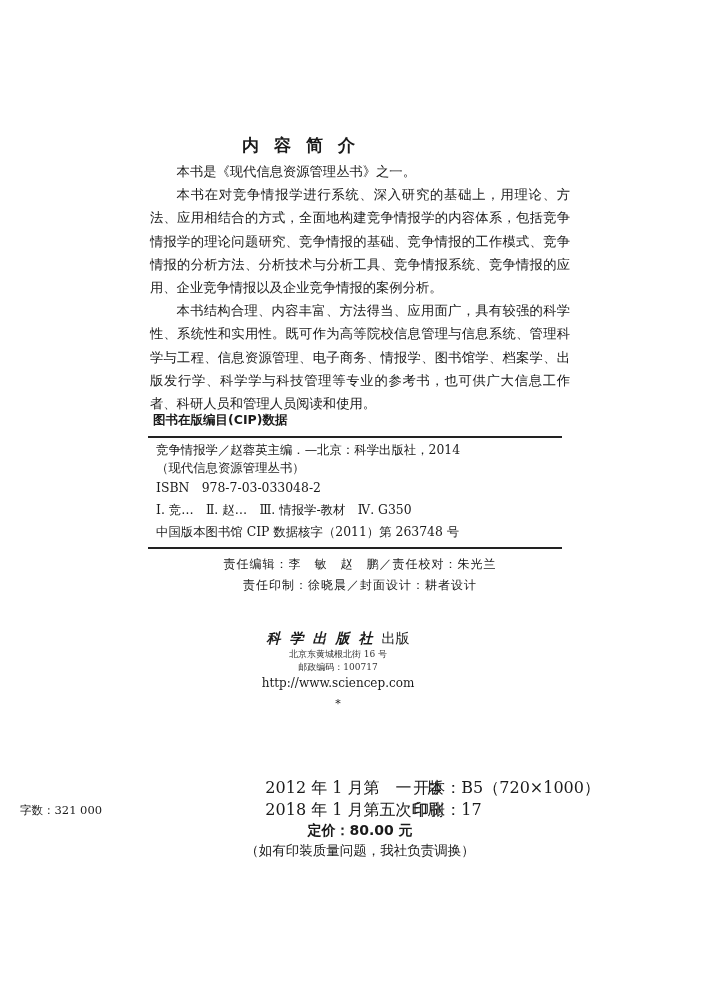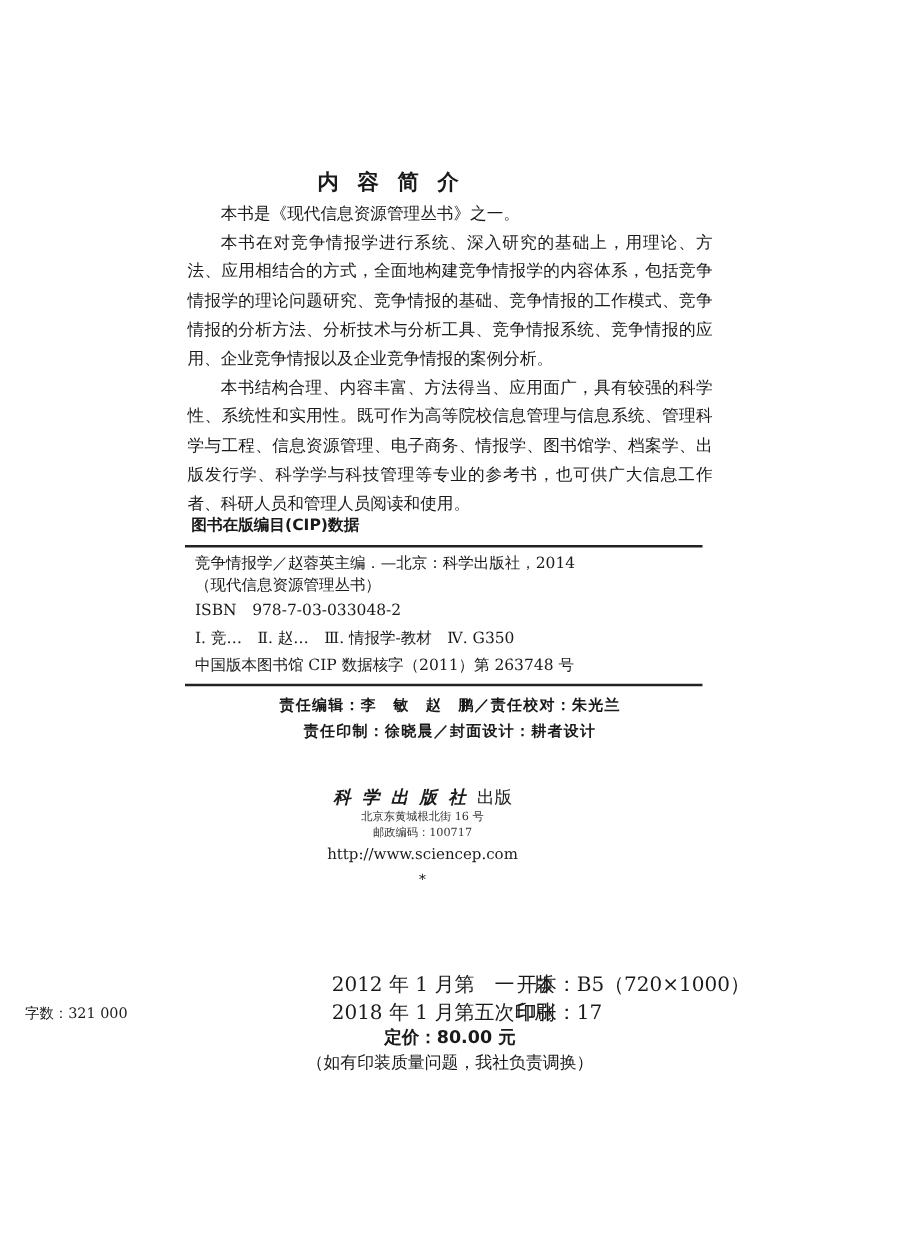--- a/index.html
+++ b/index.html
@@ -8,21 +8,21 @@
     }
     body {
       width: 720px; height: 1000px;
       position: relative;
       overflow: hidden;
       color: #1a1a1a;
       font-family: "DejaVu Serif", "Liberation Serif", serif;
     }
     .abs { position: absolute; }
     .title {
-      top: 134px; left: 16px; width: 589px;
+      top: 134px; left: 4px; width: 589px;
       text-align: center;
       font-family: "DejaVu Sans", "Liberation Sans", sans-serif;
       font-weight: bold;
       font-size: 17px;
       letter-spacing: 15px;
       padding-left: 15px;
       box-sizing: border-box;
     }
     .summary {
       top: 160px; left: 150px; width: 420px;
@@ -45,21 +45,21 @@
       top: 441px; left: 156px;
       font-size: 12.4px;
     }
     .cip-line { height: 22px; line-height: 22px; white-space: pre; }
     .cip-line.tight { height: 18px; line-height: 18px; }
     .credits {
       top: 554px; left: 0; width: 720px;
       text-align: center;
       font-size: 12px;
       line-height: 21px;
-      font-weight: bold;
+      font-weight: normal;
       letter-spacing: 1px;
     }
     .pub {
       top: 628px; left: 0; width: 676px;
       text-align: center;
     }
     .pub-name { font-size: 14px; line-height: 20px; }
     .pub-name .calli { font-weight: bold; letter-spacing: 9px; font-style: italic; }
     .pub-name .plain { font-size: 14px; }
     .pub-small { font-size: 9px; line-height: 13px; color: #333; }

